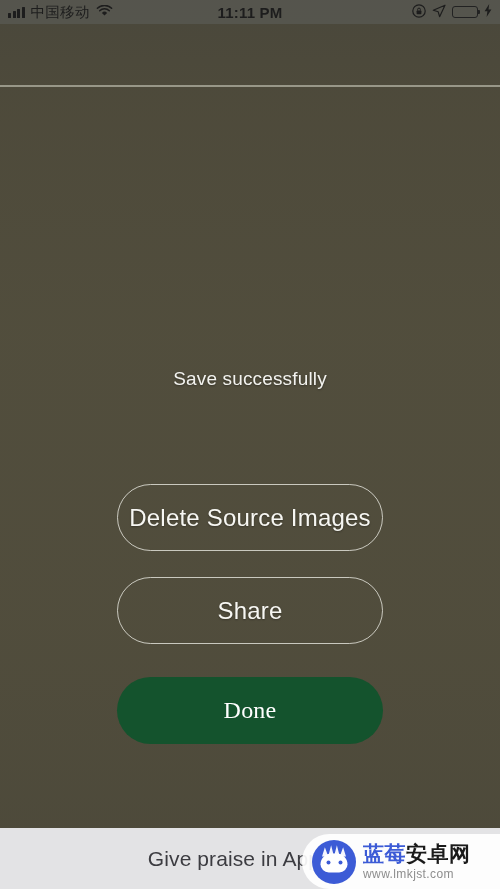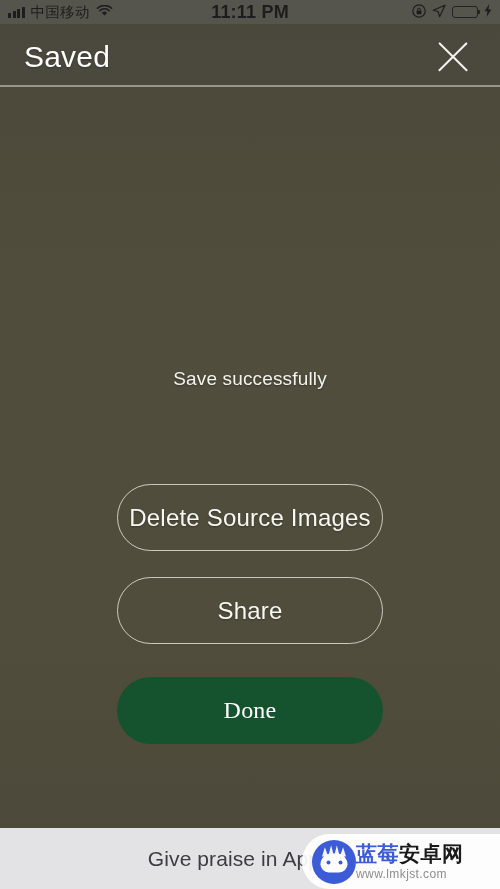--- a/index.html
+++ b/index.html
@@ -53,21 +53,21 @@
     height: 24px;
     background: rgba(88,88,82,0.78);
     display: flex;
     align-items: center;
     padding: 0 8px;
     box-sizing: border-box;
     color: #1b1b1b;
     font-size: 14px;
   }
   .sb-left { display: flex; align-items: center; gap: 6px; flex: 1 1 0; }
-  .sb-center { flex: 0 0 auto; font-size: 18px; font-weight: bold; letter-spacing: .2px; color:#1d1d1d;}
+  .sb-center { flex: 0 0 auto; font-size: 15px; font-weight: bold; letter-spacing: .2px; color:#1d1d1d;}
   .sb-right { display: flex; align-items: center; gap: 6px; flex: 1 1 0; justify-content: flex-end; }
   .carrier { font-size: 14.5px; letter-spacing: .3px; color:#1d1d1d; }
   .bars { display: flex; align-items: flex-end; gap: 1.5px; height: 11px; }
   .bars i { display: block; width: 3px; background: #1d1d1d; border-radius: .5px; }
   .bars i:nth-child(1){height:5px}
   .bars i:nth-child(2){height:7px}
   .bars i:nth-child(3){height:9px}
   .bars i:nth-child(4){height:11px}
   .battery {
     width: 26px; height: 12px;
@@ -194,20 +194,21 @@
   .watermark {
     position: absolute;
     right: 0; top: 6px;
     width: 198px;
     height: 55px;
     background: rgba(255,255,255,0.92);
     border-top-left-radius: 30px;
     border-bottom-left-radius: 30px;
     display: flex;
     align-items: center;
+    gap: 7px;
     padding-left: 10px;
     box-sizing: border-box;
   }
   .wm-logo {
     flex: 0 0 auto;
     width: 44px; height: 44px;
     border-radius: 50%;
     background: #3c5bd6;
     position: relative;
     overflow: hidden;
@@ -298,27 +299,20 @@
       </span>
       <span class="battery"><span class="lvl"></span></span>
       <span>
         <svg width="8" height="13" viewBox="0 0 8 13">
             <path d="M5.2 0 L0.6 7.2 H3.4 L2.6 13 L7.4 5.4 H4.5 Z" fill="#1d1d1d"></path>
           </svg>
       </span>
     </div>
   </div>
 
-  <div class="header">
-    <div class="header-title">Saved</div>
-    <div class="close-btn">
-        <span></span>
-        <span></span>
-      </div>
-  </div>
   <div class="header-rule"></div>
 
   <div class="content">
     <div class="save-msg">Save successfully</div>
 
     <div class="btn btn-outline btn-delete">Delete Source Images</div>
 
     <div class="btn btn-outline btn-share">Share</div>
 
     <div class="btn btn-primary">Done</div>

